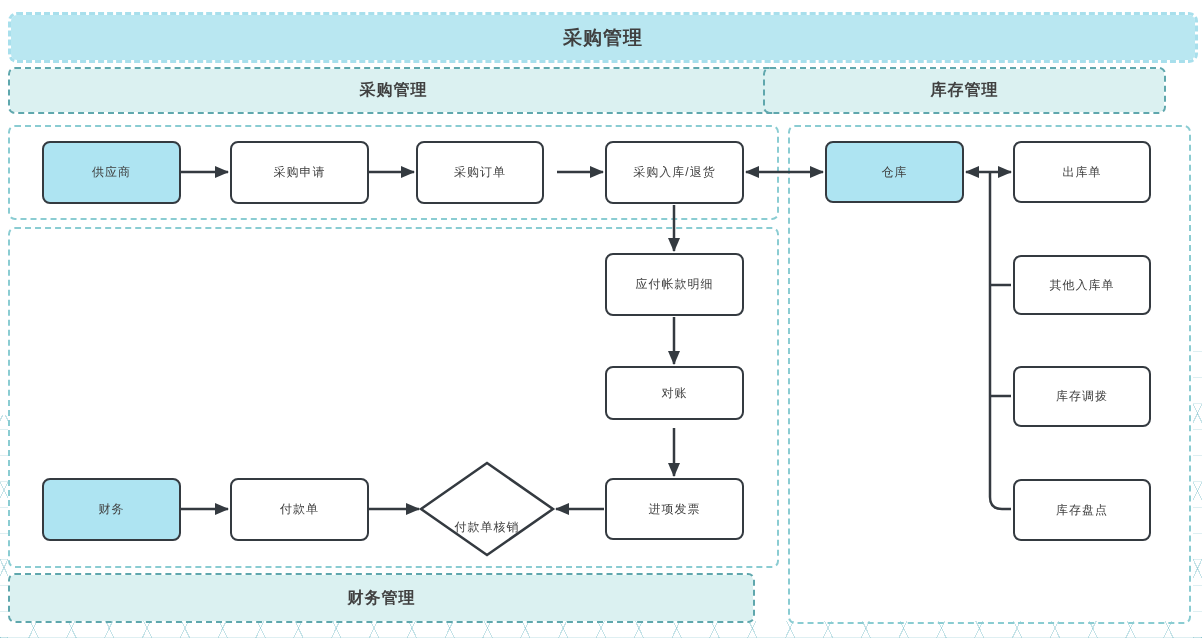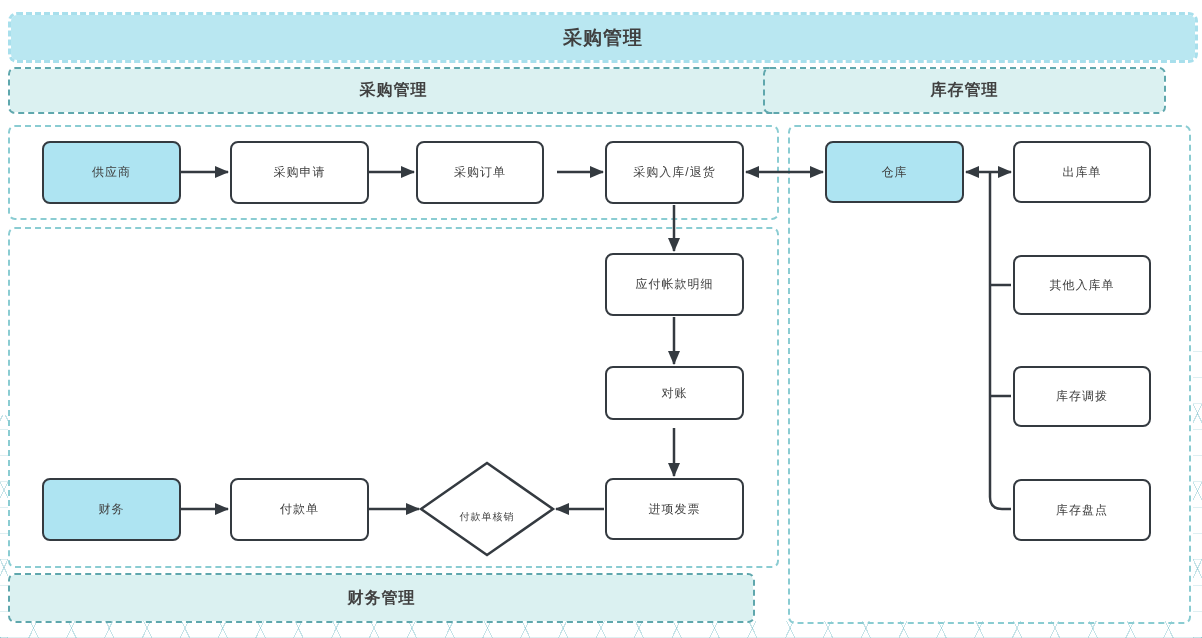--- a/index.html
+++ b/index.html
@@ -51,23 +51,23 @@
   .node{
     position:absolute;background:#ffffff;
     border:2.5px solid #343a40;border-radius:8px;
     display:flex;align-items:center;justify-content:center;
     font-size:12px;font-weight:400;letter-spacing:1px;
     box-sizing:border-box;
   }
   .node.accent{background:#aee4f2;}
 
   .diamond-label{
-    position:absolute;left:421px;top:486px;width:132px;height:62px;
+    position:absolute;left:421px;top:496px;width:132px;height:62px;
     display:flex;align-items:center;justify-content:center;
-    font-size:10px;font-weight:500;letter-spacing:1px;pointer-events:none;
+    font-size:12px;font-weight:500;letter-spacing:1px;pointer-events:none;
   }
   svg.links{position:absolute;left:0;top:0;pointer-events:none;}
 </style>
 </head>
 <body>
 
 <div class="stage">
 
   <div class="wm bottom"></div>
   <div class="wm right"></div>

